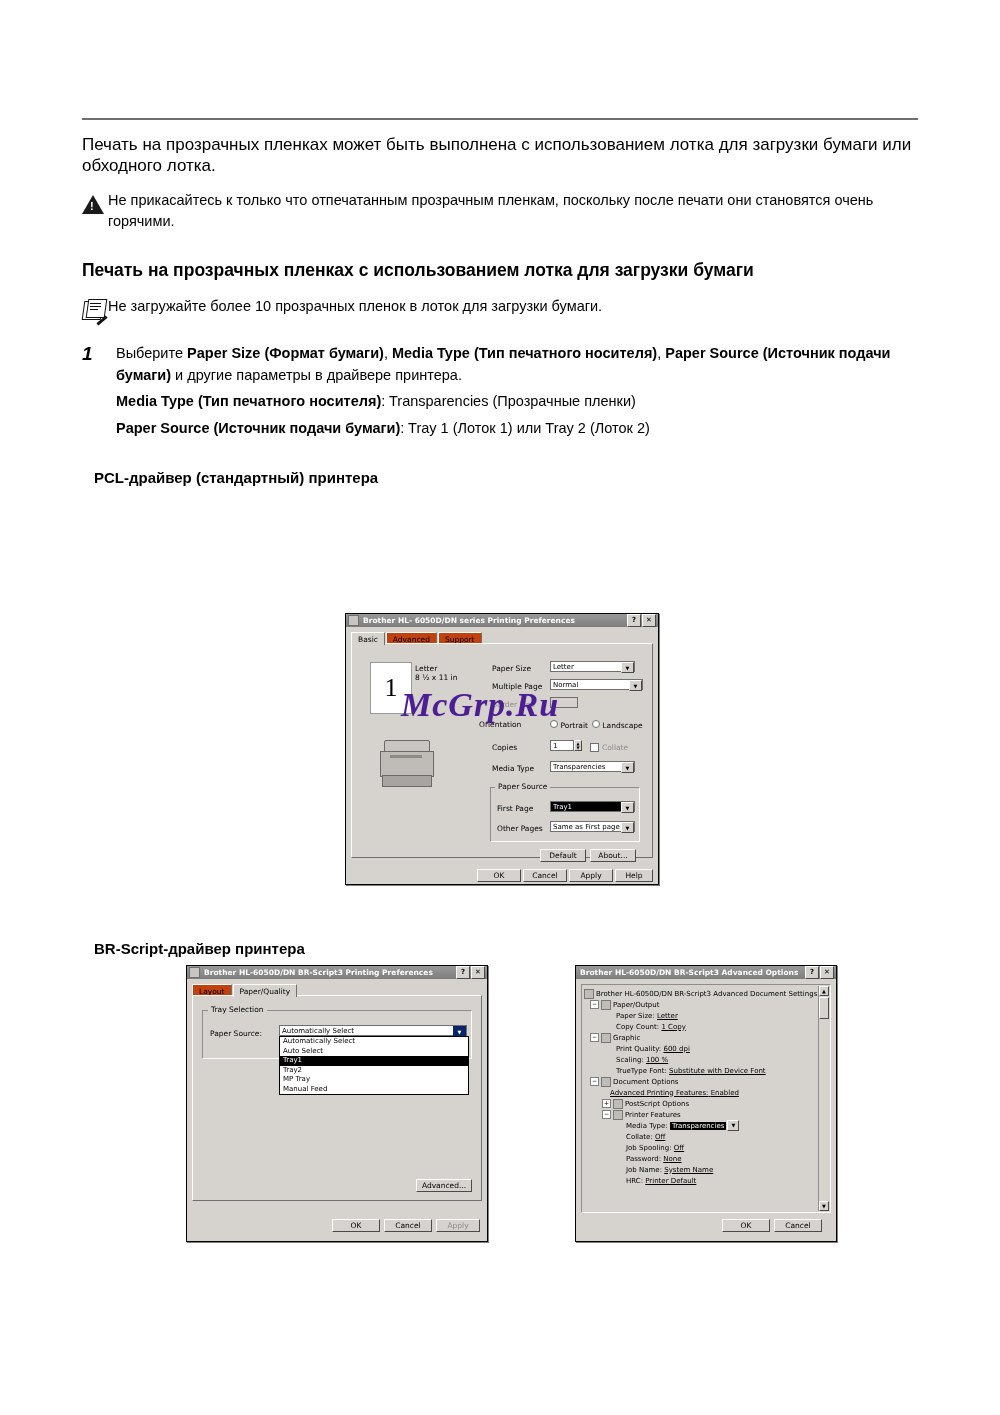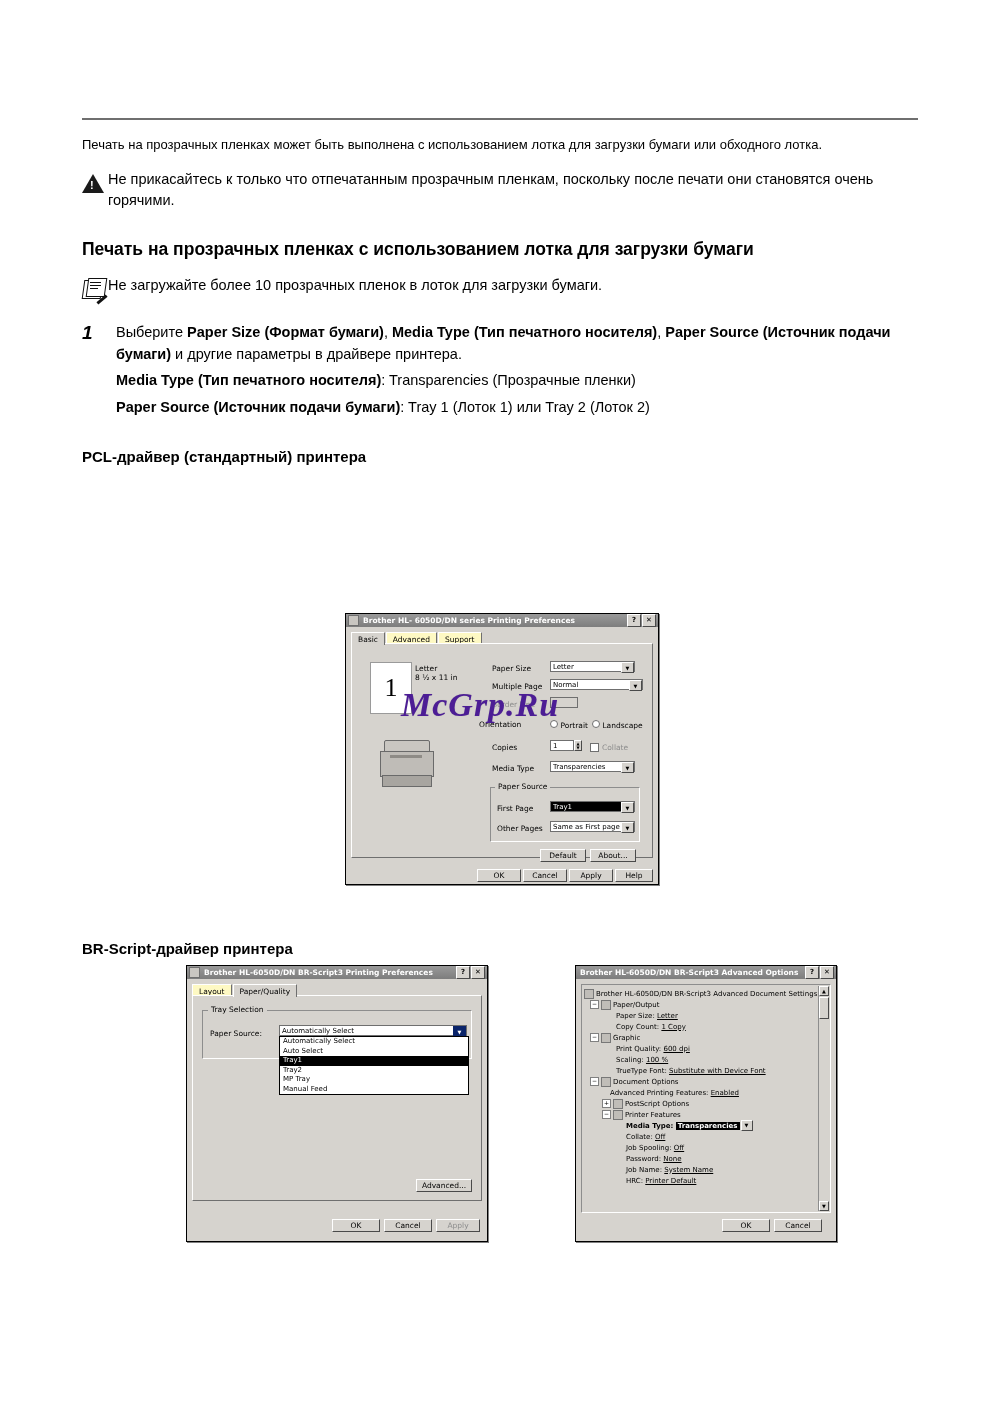--- a/index.html
+++ b/index.html
@@ -9,21 +9,21 @@
     color:#000;position:relative;
   }
   .page{position:absolute;left:0;top:0;width:1000px;height:1415px;}
   .content{position:absolute;left:82px;top:118px;width:836px;}
 
   h1.title{
     font-size:21px;font-weight:bold;margin:0 0 7px 0;letter-spacing:0.1px;
   }
   .rule{height:2px;background:#6f6f6f;width:836px;margin:0 0 14px 0;}
 
-  p.para{font-size:13px;line-height:21px;margin:0 0 14px 0;}
+  p.para{font-size:17px;line-height:21px;margin:0 0 14px 0;}
 
   .note-row{display:flex;align-items:flex-start;margin:0 0 10px 0;}
   .note-icon{width:26px;flex:0 0 26px;padding-top:3px;}
   .note-text{font-size:14.5px;line-height:21px;}
 
   .warn-tri{
     width:0;height:0;border-left:11px solid transparent;border-right:11px solid transparent;
     border-bottom:19px solid #1a1a1a;position:relative;margin-top:2px;
   }
   .warn-tri:after{
@@ -39,21 +39,21 @@
     position:absolute;left:5px;top:0px;width:17px;height:17px;border:1.4px solid #111;
     background:#fff;transform:skewX(-8deg);
   }
   .memo-icon .ln{position:absolute;height:1.3px;background:#111;}
   .memo-icon .pen{
     position:absolute;right:-2px;bottom:-1px;width:12px;height:3px;background:#111;
     transform:rotate(-40deg);
   }
 
   h2.sub{font-size:17.5px;font-weight:bold;line-height:24px;margin:26px 0 12px 0;}
-  h3.sub3{font-size:15px;font-weight:bold;margin:30px 0 10px 0;}
+  h3.sub3{font-size:15px;font-weight:bold;margin:30px 0 10px 12px;}
 
   .step{display:flex;margin:22px 0 0 0;}
   .step-num{
     font-size:19px;font-style:italic;font-weight:bold;width:34px;flex:0 0 34px;
     color:#000;line-height:21px;
   }
   .step-body{font-size:14.5px;line-height:21.5px;}
   .step-body b{font-weight:bold;}
   .step-line{margin-top:5px;}
 
@@ -71,21 +71,21 @@
   .tbtn{
     width:12px;height:11px;background:#d6d3ce;border:1px solid #fff;border-right-color:#4a4a4a;
     border-bottom-color:#4a4a4a;margin-left:1px;color:#000;font-size:7px;font-weight:bold;
     display:flex;align-items:center;justify-content:center;line-height:1;
   }
   .tico{width:9px;height:9px;background:#c9c6c1;border:1px solid #6f6f6f;margin-right:1px;}
   .dlgbody{position:absolute;left:0;right:0;top:13px;bottom:0;}
 
   .tabstrip{position:absolute;left:5px;top:5px;right:5px;height:12px;display:flex;}
   .tab{
-    height:12px;padding:0 6px;background:#fef9c3;border:1px solid #fff;border-right-color:#6f6f6f;
+    height:12px;padding:0 6px;background:#c2410c;border:1px solid #fff;border-right-color:#6f6f6f;
     border-bottom:none;font-size:7.5px;display:flex;align-items:center;margin-right:1px;
   }
   .tab.active{background:#d6d3ce;border-top-color:#fff;position:relative;z-index:2;font-weight:normal;}
   .panel{
     position:absolute;background:#d6d3ce;border:1px solid #fff;border-right-color:#6f6f6f;
     border-bottom-color:#6f6f6f;
   }
   .lbl{position:absolute;white-space:nowrap;}
   .combo{
     position:absolute;height:11px;background:#fff;border:1px solid #6f6f6f;
@@ -414,39 +414,39 @@
             <span>&nbsp;</span>
             <span class="uline">Substitute with Device Font</span>
           </div>
 
           <div class="trow" style="padding-left:6px;">
             <span class="tbox">−</span>
             <span class="ticon"></span>
             <span>Document Options</span>
           </div>
 
-          <div class="trow" style="padding-left:26px;">
+          <div class="trow" style="padding-left:26px;text-decoration:underline;">
             <span>Advanced Printing Features:</span>
             <span>&nbsp;</span>
             <span class="uline">Enabled</span>
           </div>
 
           <div class="trow" style="padding-left:18px;">
             <span class="tbox">+</span>
             <span class="ticon"></span>
             <span>PostScript Options</span>
           </div>
 
           <div class="trow" style="padding-left:18px;">
             <span class="tbox">−</span>
             <span class="ticon"></span>
             <span>Printer Features</span>
           </div>
 
-          <div class="trow" style="padding-left:42px;font-weight:bold;">
+          <div class="trow" style="padding-left:42px;">
             <span>Media Type:</span>
             <span>&nbsp;</span>
             <span class="selfield">Transparencies</span>
             <span style="display:inline-block;width:10px;height:9px;background:#d6d3ce;border:1px solid #fff;border-right-color:#4a4a4a;border-bottom-color:#4a4a4a;text-align:center;font-size:5px;line-height:8px;margin-left:1px;">▼</span>
           </div>
 
           <div class="trow" style="padding-left:42px;">
             <span>Collate:</span>
             <span>&nbsp;</span>
             <span class="uline">Off</span>

